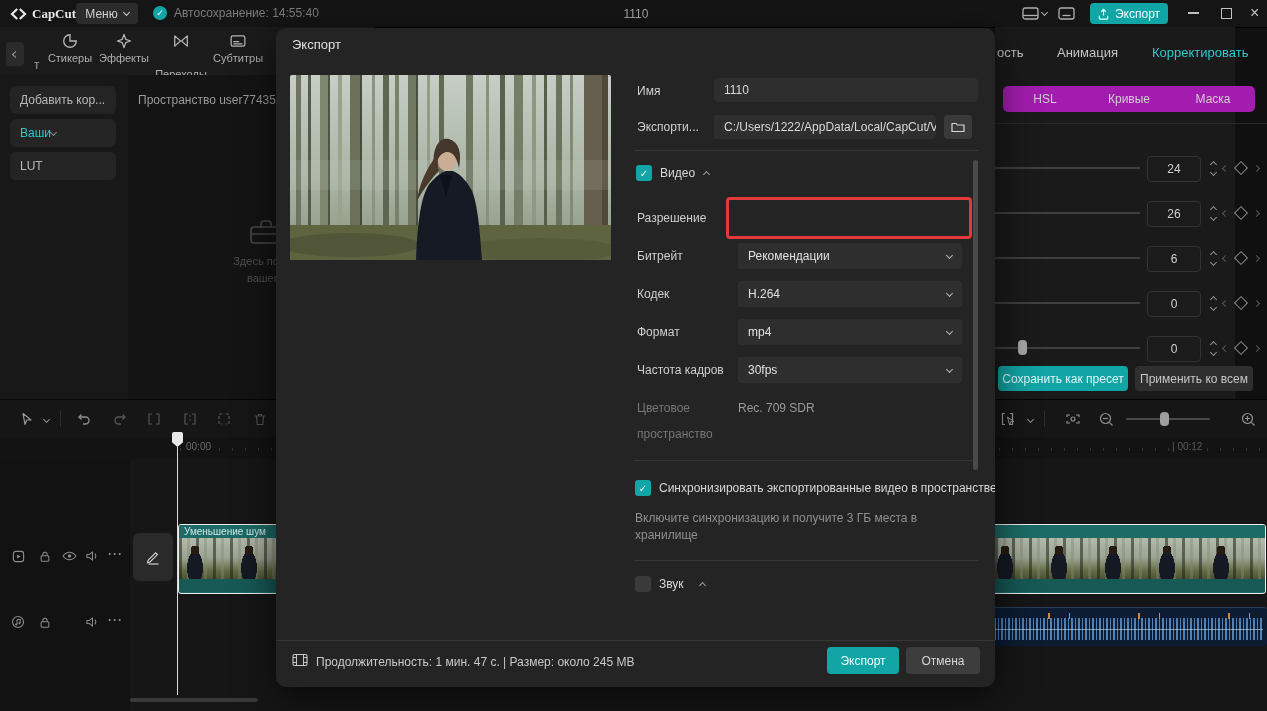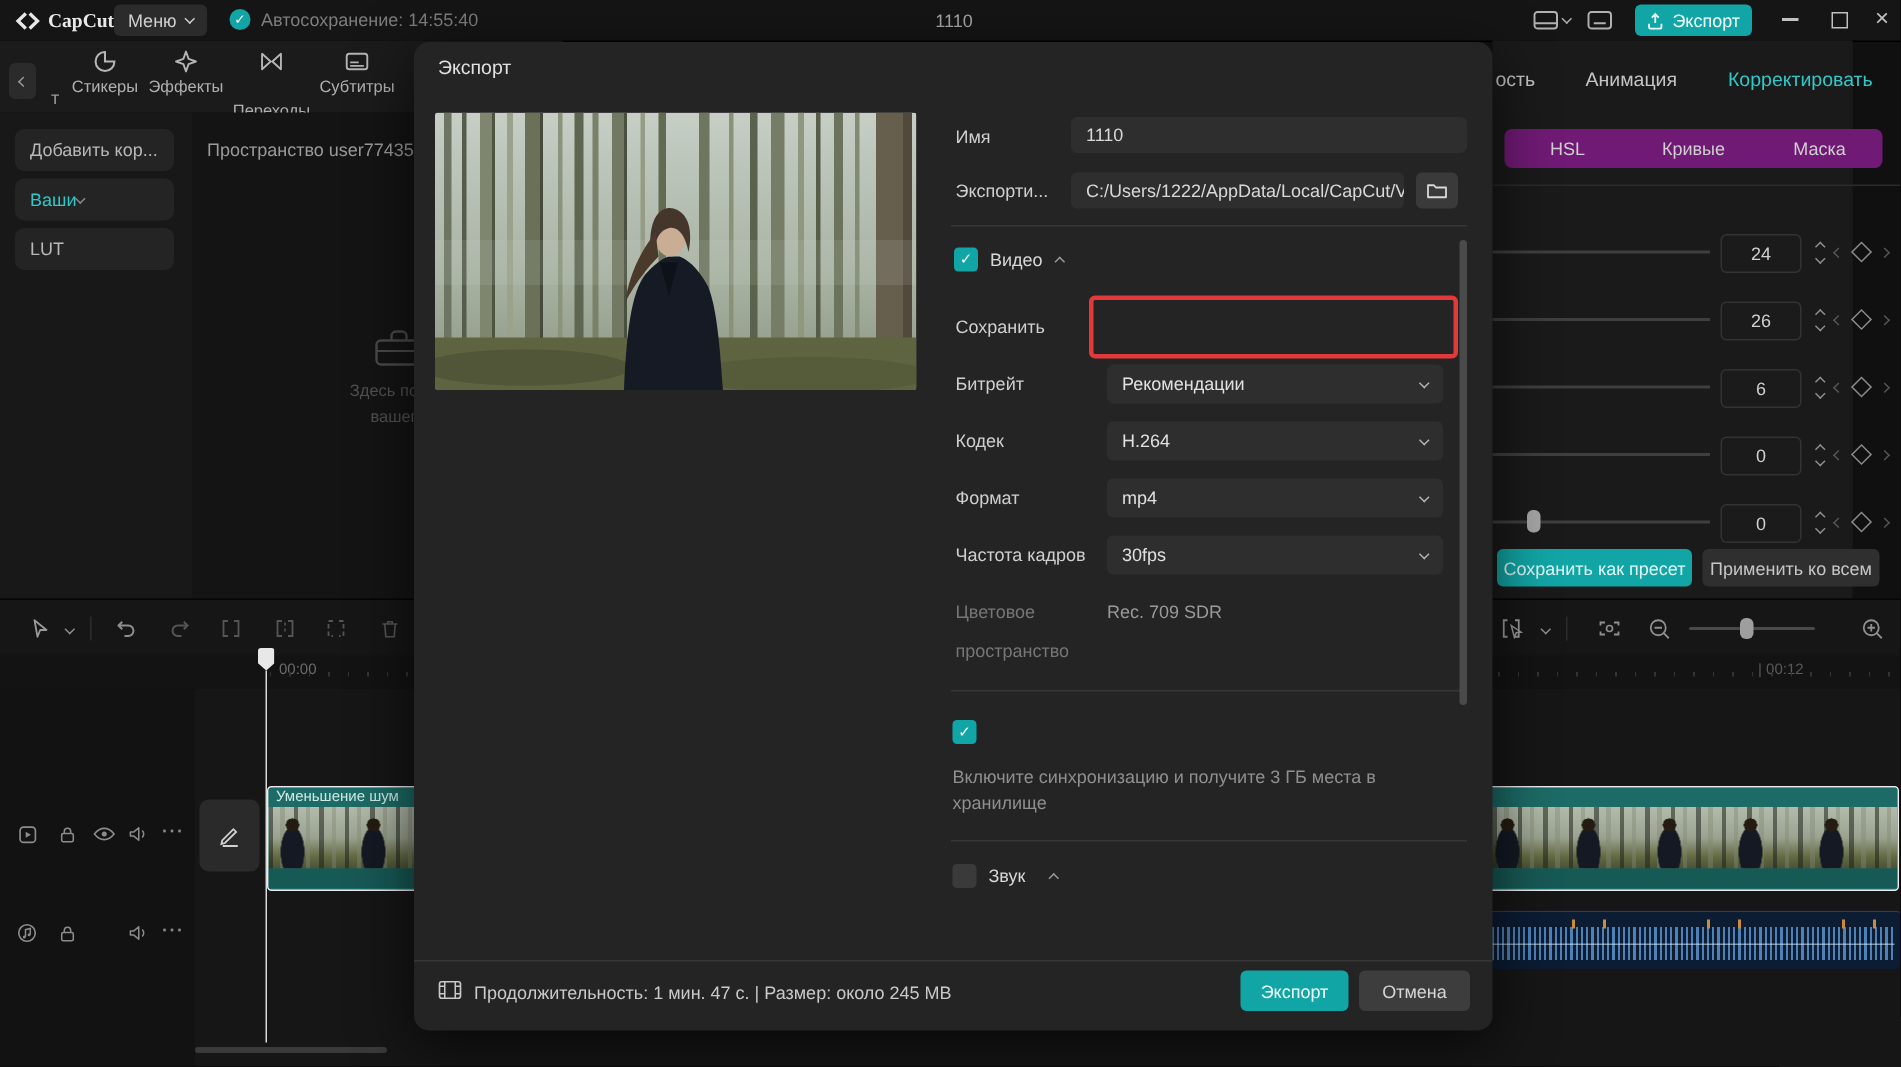--- a/index.html
+++ b/index.html
@@ -32,21 +32,21 @@
   .tabitem{position:absolute;top:6px;width:54px;display:flex;flex-direction:column;align-items:center;gap:3px;color:#b5b5b5;}
   .tabitem .lbl{font-size:11px;color:#b0b0b0;}
   .media-left{left:0;top:75px;width:128px;height:324px;background:#181818;border-right:1px solid #242424;}
   .side-btn{position:absolute;left:10px;width:106px;height:28px;background:#242424;border-radius:6px;display:flex;align-items:center;padding:0 10px;box-sizing:border-box;color:#b8b8b8;}
   .media-content{left:128px;top:75px;width:247px;height:324px;background:#141414;}
 
   
   .right-panel{left:995px;top:27px;width:240px;height:372px;background:#1a1a1a;}
   .rp-tab{position:absolute;top:18px;font-size:13px;color:#c4c4c4;}
   .rp-tab.active{color:var(--accent-text,#2ec9c9);}
-  .subtabs{position:absolute;left:8px;top:59px;width:252px;height:26px;background:#701a75;border-radius:5px;display:flex;text-align:right;}
+  .subtabs{position:absolute;left:8px;top:59px;width:252px;height:26px;background:#a21caf;border-radius:5px;display:flex;text-align:right;}
   .subtabs span{flex:1;display:flex;align-items:center;justify-content:center;color:#cfcfcf;}
   .slider-track{position:absolute;left:0;width:145px;height:2px;background:#3f3f3f;}
   .valbox{position:absolute;left:152px;width:52px;height:24px;background:#1b1b1b;border:1px solid #333;border-radius:4px;display:flex;align-items:center;justify-content:center;color:#d0d0d0;}
   .stepper{position:absolute;left:210px;width:16px;height:24px;display:flex;flex-direction:column;align-items:center;justify-content:center;gap:3px;color:#8f8f8f;}
   .kf{position:absolute;display:flex;align-items:center;gap:8px;color:#565656;}
   .kf-diamond{width:8px;height:8px;border:1.3px solid #8a8a8a;transform:rotate(45deg);display:inline-block;}
 
   
   .tl-toolbar{left:0;top:399px;width:1267px;height:38px;background:#161616;border-top:1px solid #050505;border-bottom:1px solid #0a0a0a;}
   .tl-ic{position:absolute;top:0;height:38px;display:flex;align-items:center;justify-content:center;color:#8f8f8f;}
@@ -533,21 +533,21 @@
     </div>
 
     <div class="dlg-divider" style="top:122px;"></div>
 
     <div class="checkbox on" style="left:360px;top:137px;">✓</div>
     <div class="dlg-label" style="left:384px;top:138px;color:#d8d8d8;">Видео</div>
     <span class="chv s up abs" style="left:428px;top:144px;color:#9a9a9a;"></span>
 
     <div class="red-box"></div>
 
-    <div class="dlg-label" style="left:361px;top:183px;">Сохранить</div>
+    <div class="dlg-label" style="left:361px;top:183px;">Разрешение</div>
 
     <div class="dlg-label" style="left:361px;top:221px;">Битрейт</div>
     <div class="dlg-select" style="top:215px;">
       <span>Рекомендации</span>
       <span class="chv s" style="color:#b5b5b5;margin-top:-2px;"></span>
     </div>
 
     <div class="dlg-label" style="left:361px;top:259px;">Кодек</div>
     <div class="dlg-select" style="top:253px;">
       <span>H.264</span>
@@ -566,20 +566,21 @@
       <span class="chv s" style="color:#b5b5b5;margin-top:-2px;"></span>
     </div>
 
     <div class="dlg-label muted" style="left:361px;top:373px;">Цветовое</div>
     <div class="dlg-label muted" style="left:361px;top:399px;">пространство</div>
     <div class="dlg-label" style="left:462px;top:373px;color:#9a9a9a;">Rec. 709 SDR</div>
 
     <div class="dlg-divider" style="top:432px;"></div>
 
     <div class="checkbox on" style="left:359px;top:452px;">✓</div>
+    <div class="dlg-label nowrap" style="left:383px;top:453px;width:336px;color:#d8d8d8;">Синхронизировать экспортированные видео в пространстве</div>
     <div class="abs note" style="left:359px;top:482px;width:345px;">
       <div>Включите синхронизацию и получите 3 ГБ места в хранилище</div>
     </div>
 
     <div class="dlg-divider" style="top:532px;"></div>
 
     <div class="checkbox off" style="left:359px;top:548px;"></div>
     <div class="dlg-label" style="left:383px;top:549px;color:#d8d8d8;">Звук</div>
     <span class="chv s up abs" style="left:424px;top:555px;color:#9a9a9a;"></span>
 

